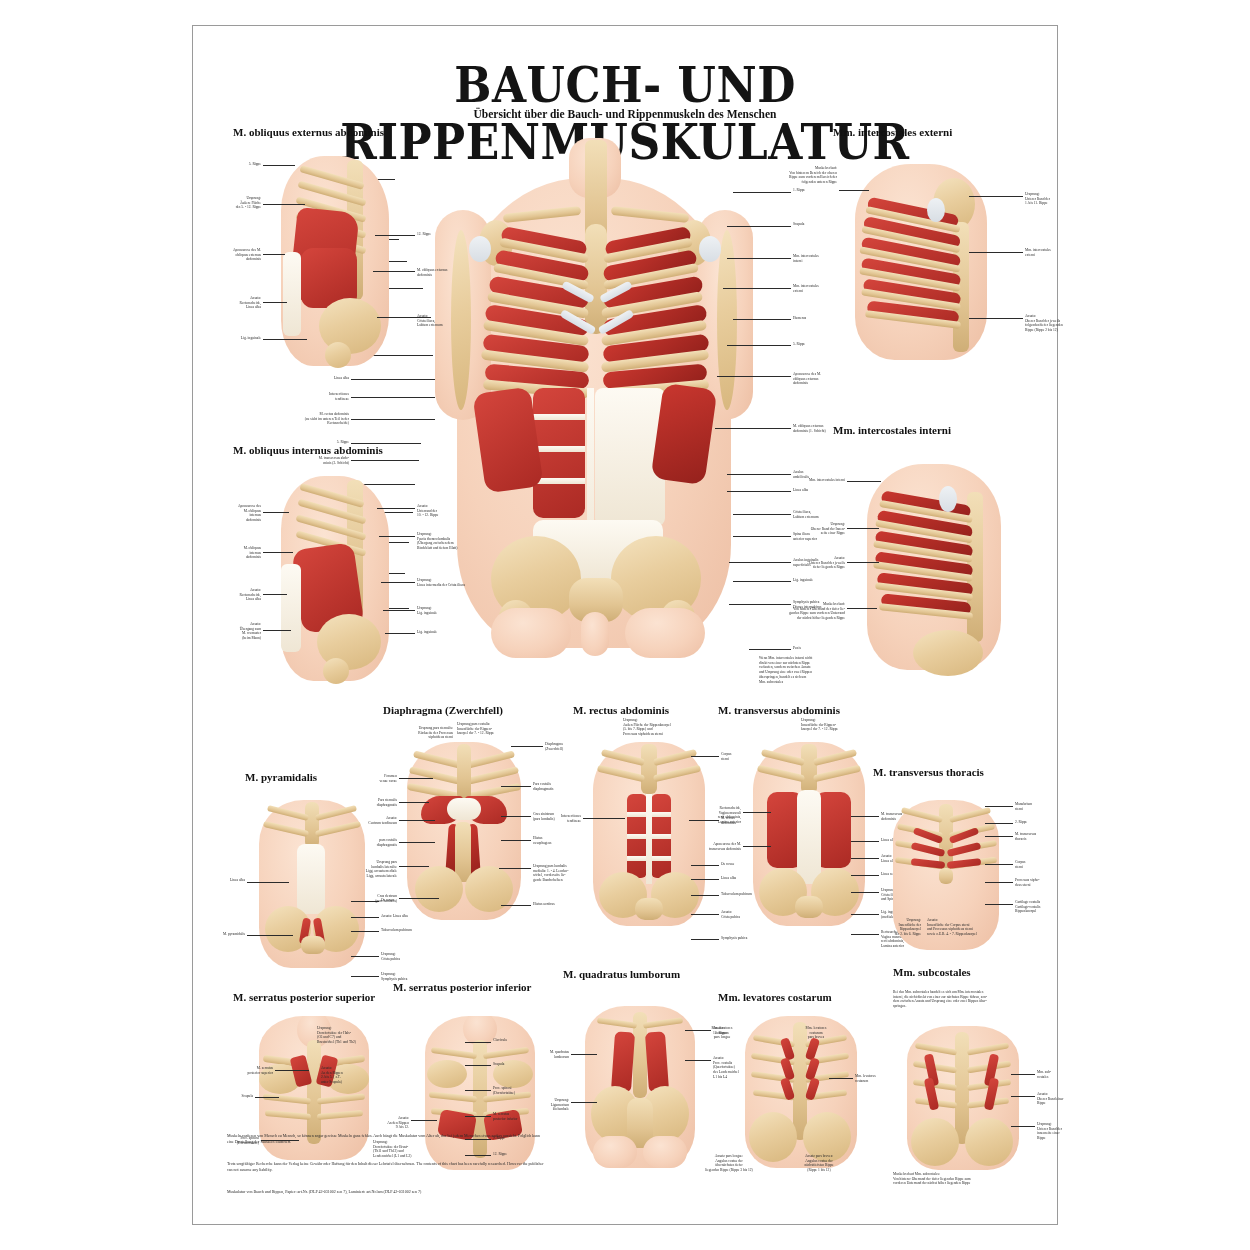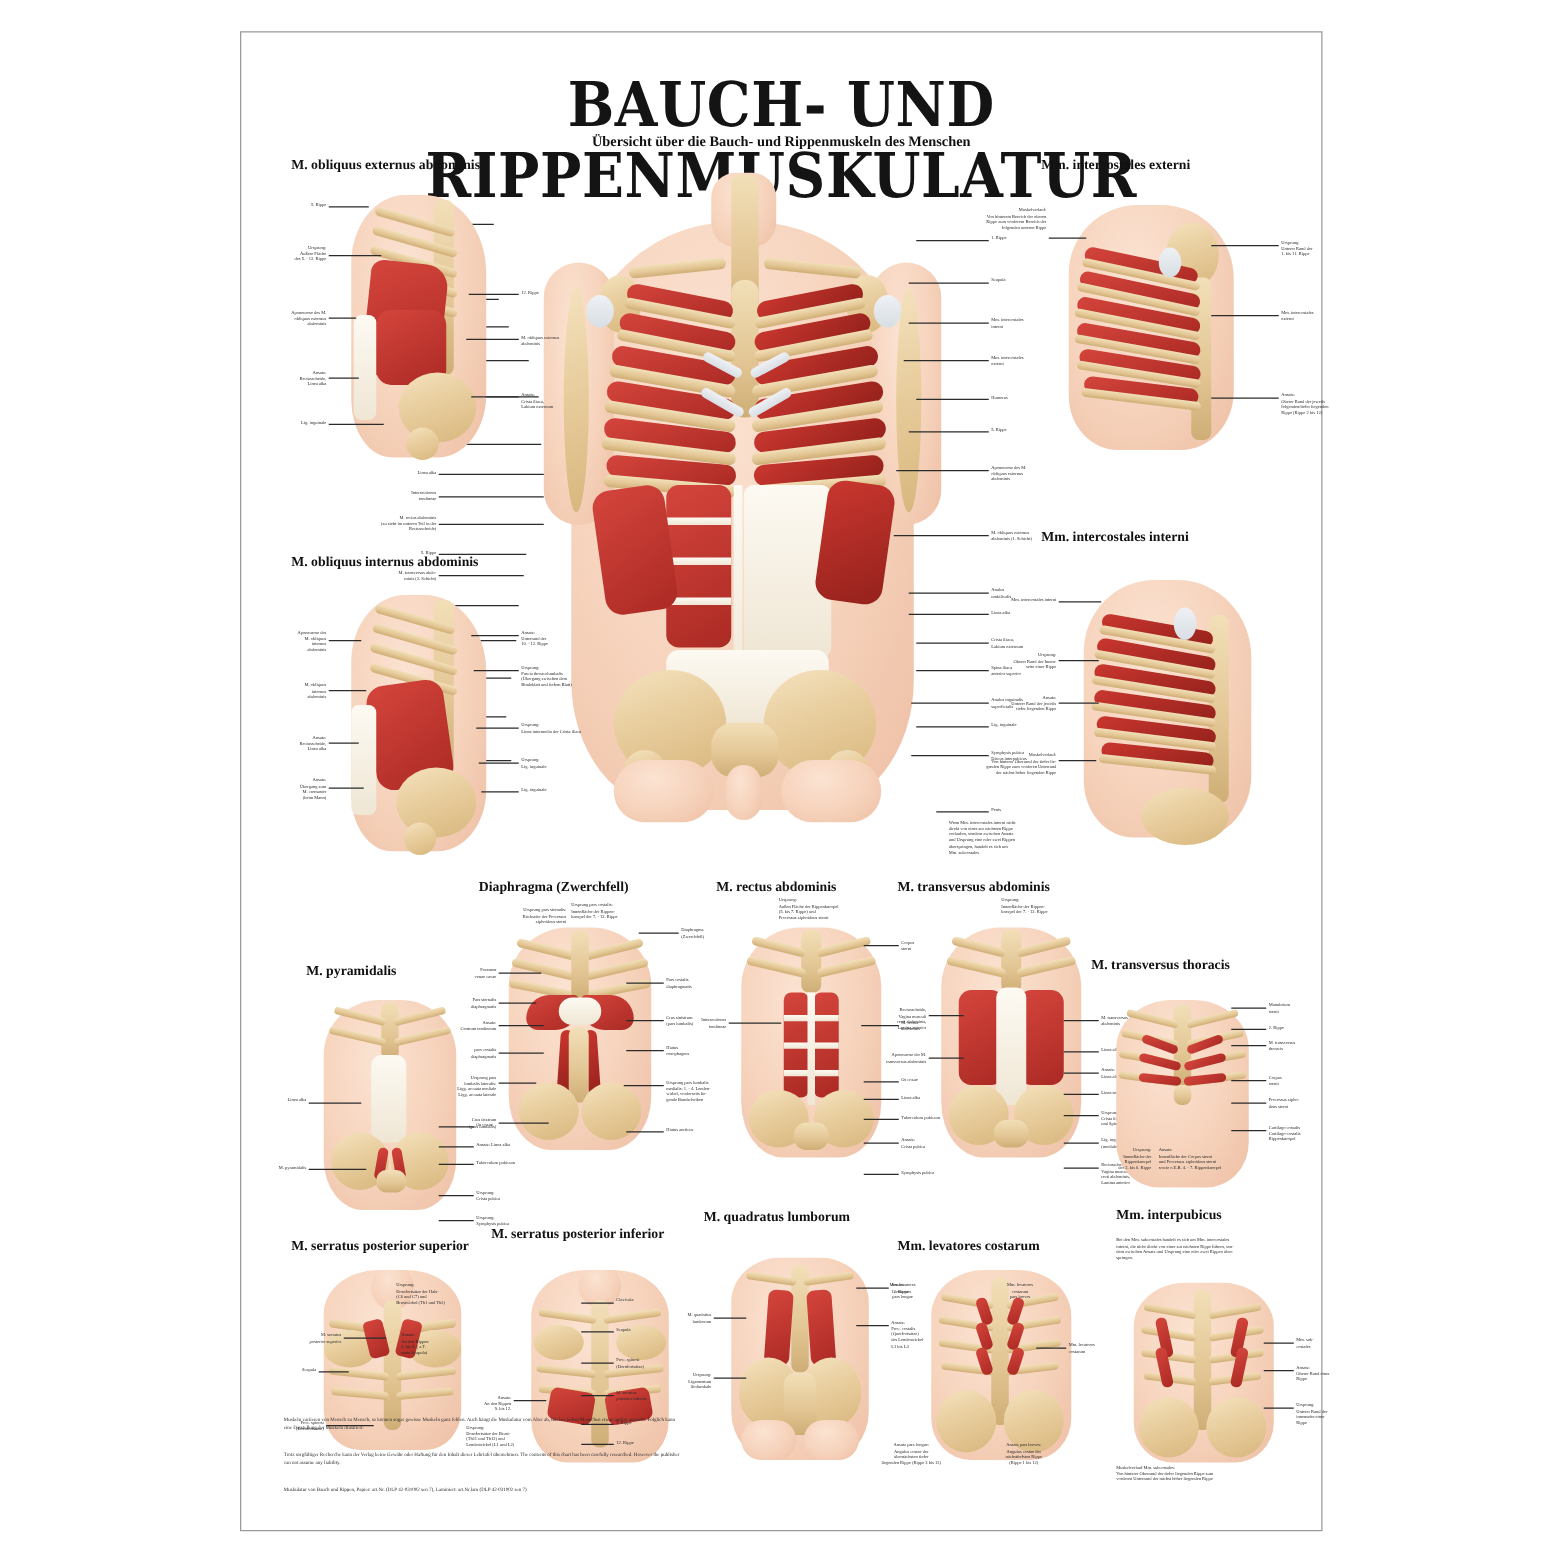--- a/index.html
+++ b/index.html
@@ -61,21 +61,21 @@
   <div class="phead" style="left:190px;top:678px;">Diaphragma (Zwerchfell)</div>
   <div class="phead" style="left:380px;top:678px;">M. rectus abdominis</div>
   <div class="phead" style="left:525px;top:678px;">M. transversus abdominis</div>
   <div class="phead" style="left:52px;top:745px;">M. pyramidalis</div>
   <div class="phead" style="left:680px;top:740px;">M. transversus thoracis</div>
 
   <div class="phead" style="left:40px;top:965px;">M. serratus posterior superior</div>
   <div class="phead" style="left:200px;top:955px;">M. serratus posterior inferior</div>
   <div class="phead" style="left:370px;top:942px;">M. quadratus lumborum</div>
   <div class="phead" style="left:525px;top:965px;">Mm. levatores costarum</div>
-  <div class="phead" style="left:700px;top:940px;">Mm. interpubicus</div>
+  <div class="phead" style="left:700px;top:940px;">Mm. subcostales</div>
 
   <div class="art" style="left:236px;top:112px;width:330px;height:520px;">
 
     <div class="skin" style="left:28px;top:40px;width:274px;height:470px;border-radius:46% 46% 30% 30%/30% 30% 22% 22%;"></div>
 
     <div class="skin" style="left:140px;top:0px;width:52px;height:60px;border-radius:20px;"></div>
 
     <div class="skin" style="left:6px;top:72px;width:56px;height:210px;border-radius:28px;"></div>
     <div class="skin" style="left:268px;top:72px;width:56px;height:210px;border-radius:28px;"></div>
 

